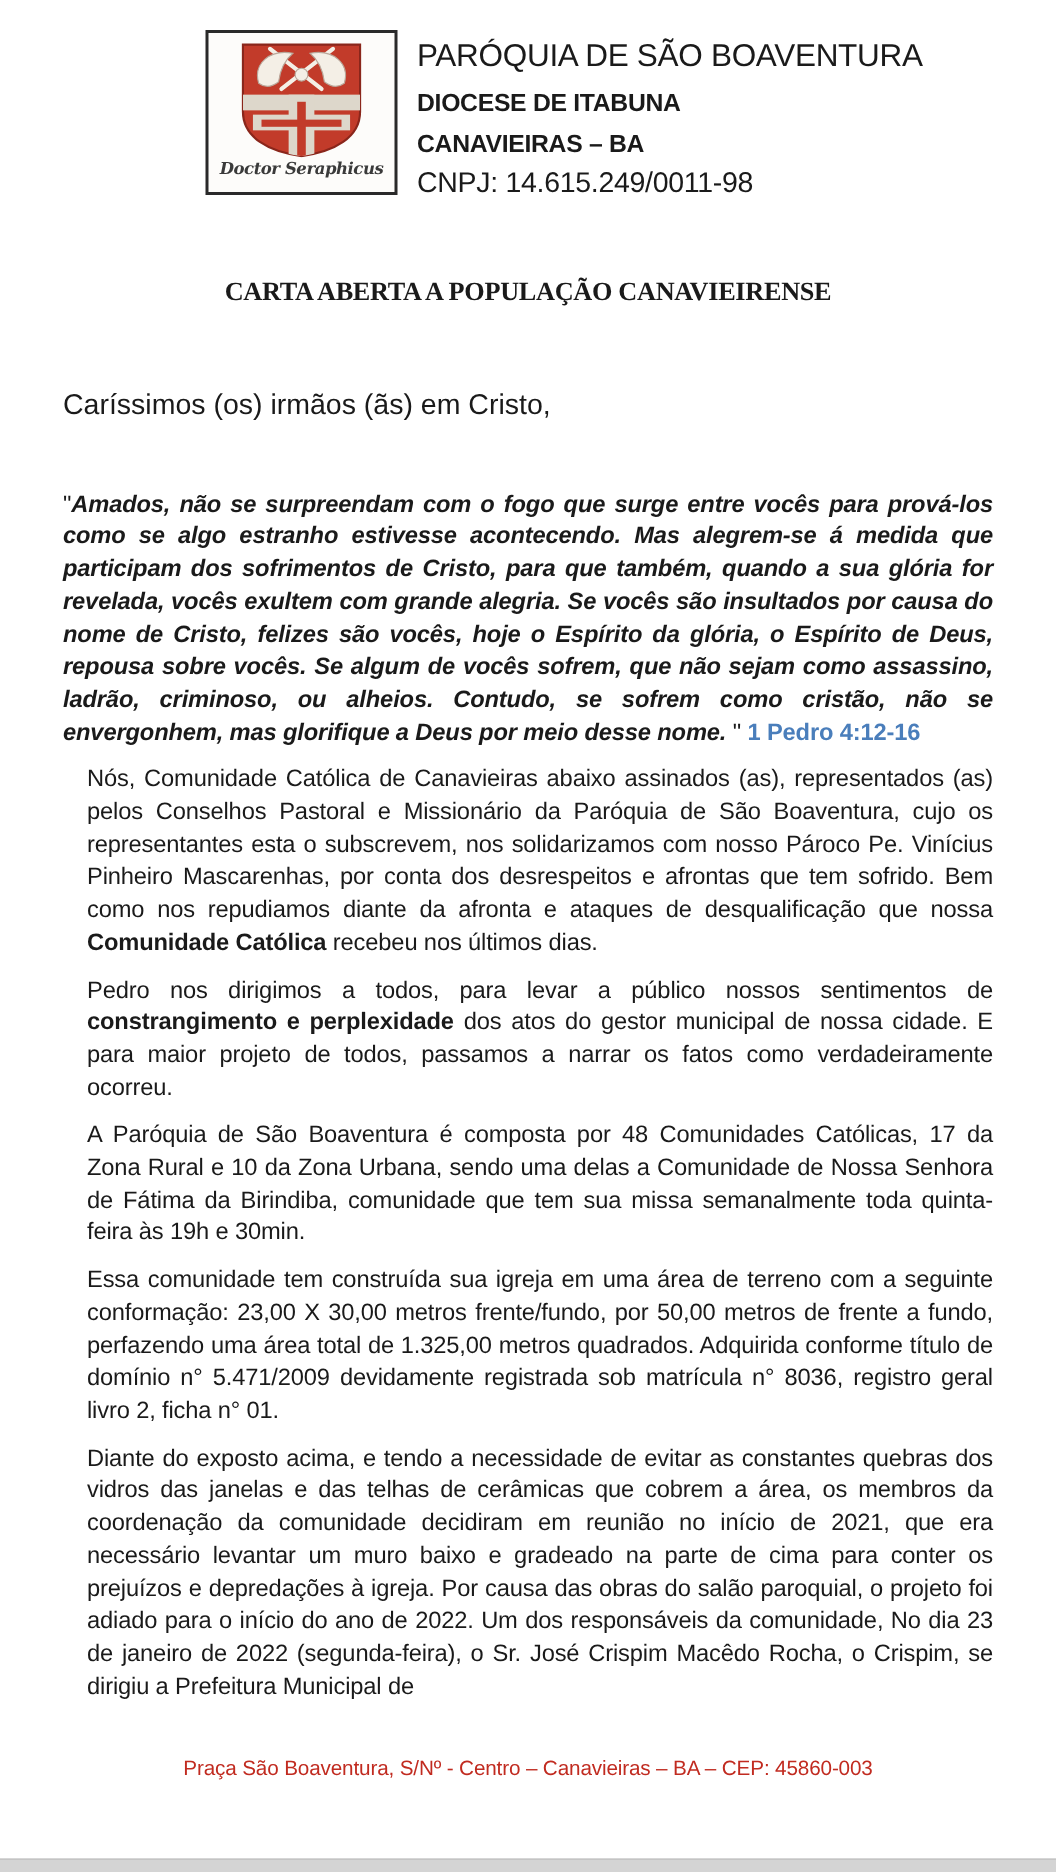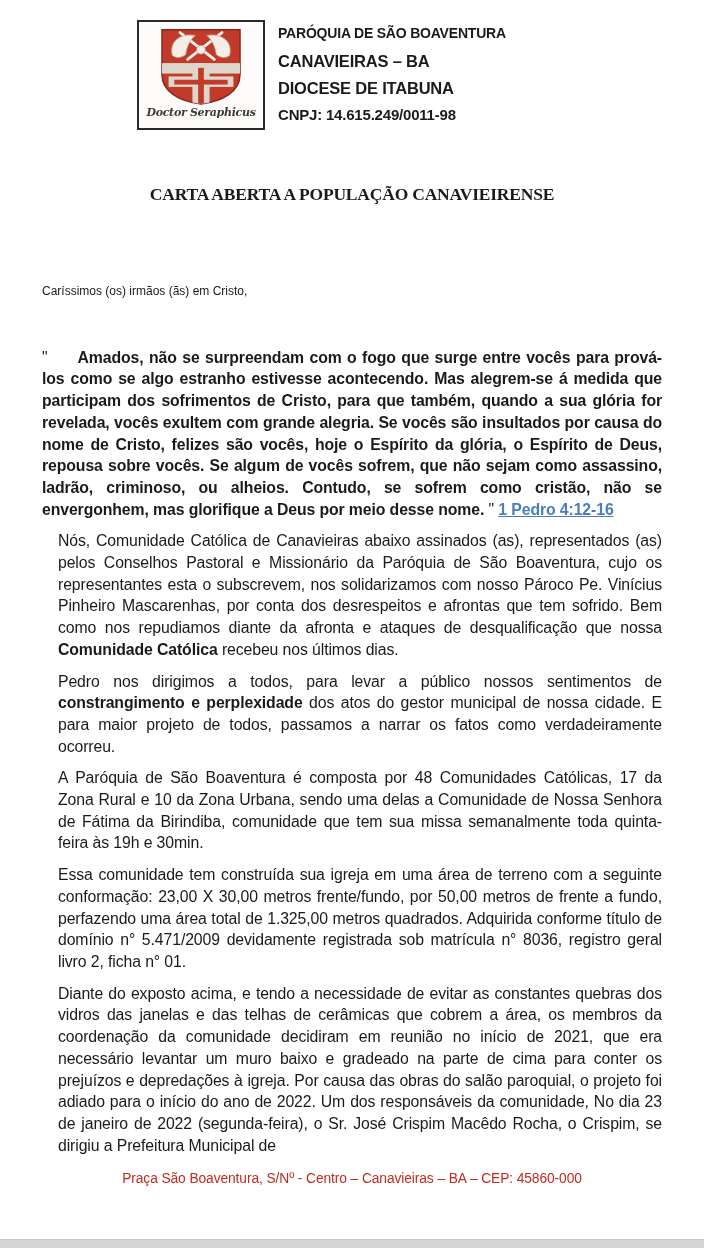--- a/index.html
+++ b/index.html
@@ -17,38 +17,38 @@
   .letterhead{position:absolute;top:20px;left:137px;display:flex;align-items:flex-start;}
   .crest-box{
     width:128px;height:110px;border:2px solid #2a2a2a;box-sizing:border-box;background:#fdfcfa;
     display:flex;flex-direction:column;align-items:center;justify-content:flex-start;padding-top:3px;
   }
   .crest-motto{
     font-family:"DejaVu Serif", serif;font-style:italic;font-weight:bold;
     font-size:11px;color:#3a3a3a;margin-top:1px;white-space:nowrap;letter-spacing:-0.3px;
   }
   .letterhead-text{margin-left:13px;padding-top:6px;}
-  .org-name{font-size:14px;font-weight:bold;line-height:1.1;margin:0 0 7px 0;letter-spacing:-0.2px;}
+  .org-name{font-size:21px;font-weight:normal;line-height:1.1;margin:0 0 7px 0;letter-spacing:-0.2px;}
   .lh-line{font-size:16.5px;font-weight:bold;line-height:27px;margin:0;letter-spacing:-0.2px;}
-  .lh-cnpj{font-size:15px;font-weight:bold;line-height:25px;margin:0;letter-spacing:-0.2px;}
+  .lh-cnpj{font-size:19px;font-weight:normal;line-height:25px;margin:0;letter-spacing:-0.2px;}
   
   .letter-title{
     margin:34px 0 0 0;text-align:center;font-size:17.5px;font-weight:bold;letter-spacing:-0.2px;font-family:Liberation Serif, serif;
   }
   
   .content{margin:0 42px;}
-  .salutation{margin:76px 0 0 0;font-size:12px;line-height:21.7px;}
+  .salutation{margin:55px 0 0 0;font-size:19px;line-height:21.7px;}
   .para{
     margin:10px 0 0 16px;font-size:15.8px;line-height:21.7px;text-align:justify;
     letter-spacing:-0.1px;
   }
   .scripture{margin:44px 0 0 0;}
-  .scripture .qtext{font-weight:bold;margin-left:30px;}
+  .scripture .qtext{font-weight:bold;font-style:italic;}
   .scripture .qmark{font-weight:normal;font-style:normal;}
-  .scripture .qref{font-weight:bold;color:var(--accent-blue,#4a7ebb);text-decoration:underline;}
+  .scripture .qref{font-weight:bold;color:var(--accent-blue,#4a7ebb);}
   .b{font-weight:bold;}
   
   .doc-footer{
     position:absolute;top:1168px;left:0;width:100%;text-align:center;
     color:var(--footer-red,#c12b20);font-size:13.8px;line-height:22px;letter-spacing:-0.1px;
   }
   .doc-footer a{
     color:var(--link-blue,#2323cc);text-decoration:underline;cursor:pointer;
   }
   .scrollbar-track{
@@ -83,22 +83,22 @@
 
           <path d="M20 32 C16 18 28 8 44 11 C38 16 35 23 34 31 C29 35 24 35 20 32 Z" fill="#f4efe6" stroke="#b9a79a" stroke-width="0.8"></path>
           <path d="M80 32 C84 18 72 8 56 11 C62 16 65 23 66 31 C71 35 76 35 80 32 Z" fill="#f4efe6" stroke="#b9a79a" stroke-width="0.8"></path>
           <circle cx="50" cy="26" r="4.5" fill="#f4efe6" stroke="#b9a79a" stroke-width="0.8"></circle>
         </g>
       </svg>
       <span class="crest-motto">Doctor Seraphicus</span>
     </div>
     <div class="letterhead-text">
       <div class="org-name">PARÓQUIA DE SÃO BOAVENTURA</div>
+      <div class="lh-line">DIOCESE DE ITABUNA</div>
       <div class="lh-line">CANAVIEIRAS – BA</div>
-      <div class="lh-line">DIOCESE DE ITABUNA</div>
       <div class="lh-cnpj">CNPJ: 14.615.249/0011-98</div>
     </div>
   </div>
 
   <div style="height:150px"></div>
 
   <div class="letter-title">CARTA ABERTA A POPULAÇÃO CANAVIEIRENSE</div>
 
   <div class="content">
     <p class="salutation">Caríssimos (os) irmãos (ãs) em Cristo,</p>
@@ -110,18 +110,18 @@
     <p class="para"><span>Pedro nos dirigimos a todos, para levar a público nossos sentimentos de </span><span class="b">constrangimento e perplexidade</span><span> dos atos do gestor municipal de nossa cidade. E para maior projeto de todos, passamos a narrar os fatos como verdadeiramente ocorreu.</span></p>
 
     <p class="para">A Paróquia de São Boaventura é composta por 48 Comunidades Católicas, 17 da Zona Rural e 10 da Zona Urbana, sendo uma delas a Comunidade de Nossa Senhora de Fátima da Birindiba, comunidade que tem sua missa semanalmente toda quinta-feira às 19h e 30min.</p>
 
     <p class="para">Essa comunidade tem construída sua igreja em uma área de terreno com a seguinte conformação: 23,00 X 30,00 metros frente/fundo, por 50,00 metros de frente a fundo, perfazendo uma área total de 1.325,00 metros quadrados. Adquirida conforme título de domínio n° 5.471/2009 devidamente registrada sob matrícula n° 8036, registro geral livro 2, ficha n° 01.</p>
 
     <p class="para">Diante do exposto acima, e tendo a necessidade de evitar as constantes quebras dos vidros das janelas e das telhas de cerâmicas que cobrem a área, os membros da coordenação da comunidade decidiram em reunião no início de 2021, que era necessário levantar um muro baixo e gradeado na parte de cima para conter os prejuízos e depredações à igreja. Por causa das obras do salão paroquial, o projeto foi adiado para o início do ano de 2022. Um dos responsáveis da comunidade, No dia 23 de janeiro de 2022 (segunda-feira), o Sr. José Crispim Macêdo Rocha, o Crispim, se dirigiu a Prefeitura Municipal de</p>
   </div>
 
   <div class="doc-footer">
-    <div>Praça São Boaventura, S/Nº - Centro – Canavieiras – BA – CEP: 45860-000</div>
+    <div>Praça São Boaventura, S/Nº - Centro – Canavieiras – BA – CEP: 45860-003</div>
   </div>
 
   <div class="scrollbar-track"></div>
 
 </div>
 
 </body></html>

